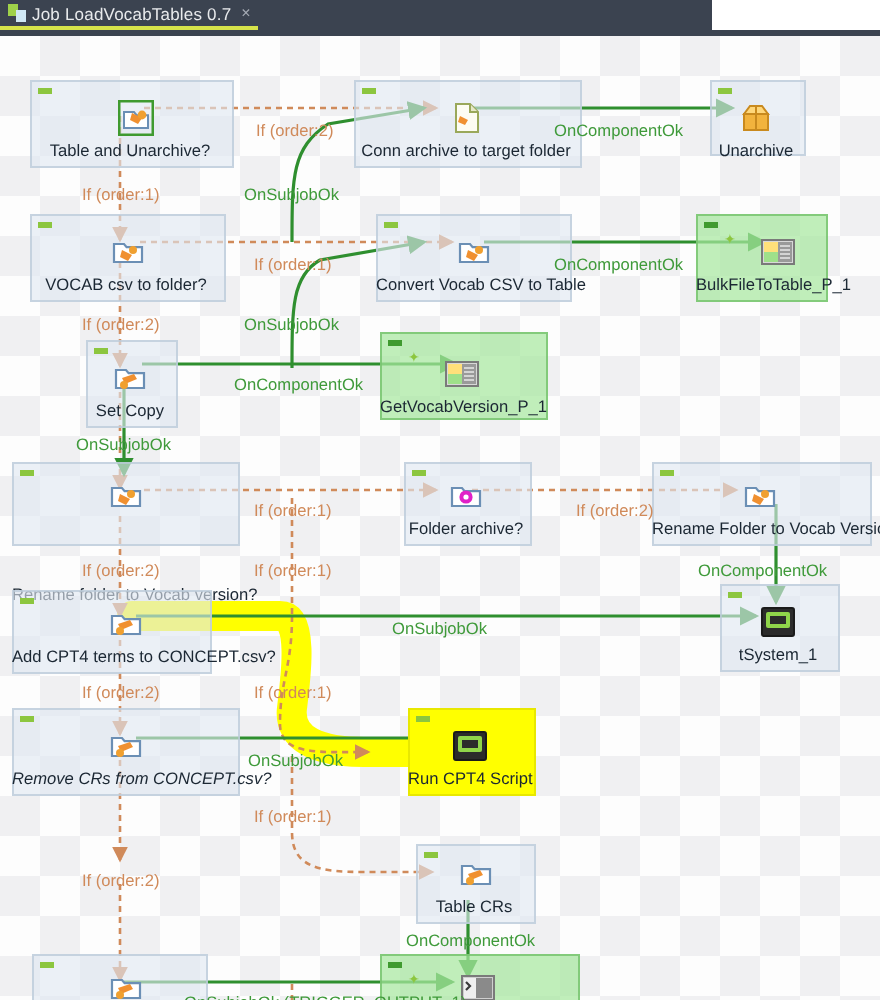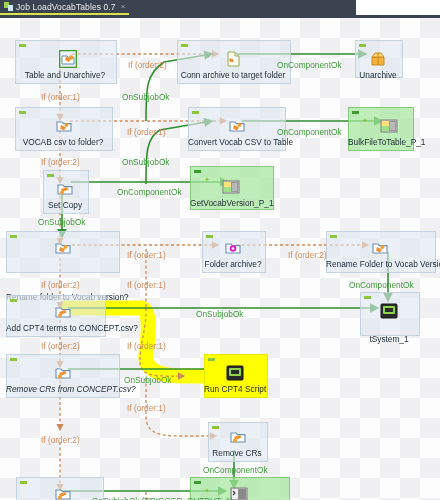--- a/index.html
+++ b/index.html
@@ -258,21 +258,21 @@
           <div class="lbl" style="top: 28px;"><span class="hl">Add CPT4 terms to CONCEPT.csv?</span></div>
         </div>
         <div class="node " style="left: 360px; top: 274px; width: 58px; height: 42px;">
           <div class="nodebox"></div>
           <div class="dash"></div>
           <div class="icon" style="left: 20px; top: 10px;"><svg viewBox="0 0 18 18" width="18" height="18">
               <rect x="1" y="2" width="16" height="14" rx="1" fill="#2b2b2b" stroke="#1a1a1a"></rect>
               <rect x="3" y="4" width="12" height="8" rx="1" fill="#8fd44a"></rect>
               <rect x="5" y="6" width="8" height="4" fill="#2b2b2b"></rect>
             </svg></div>
-          <div class="lbl" style="top: 42px;">tSystem_1</div>
+          <div class="lbl" style="top: 30px;">tSystem_1</div>
         </div>
         <div class="node " style="left: 6px; top: 336px; width: 112px; height: 42px;">
           <div class="nodebox"></div>
           <div class="dash"></div>
           <div class="icon" style="left: 48px; top: 10px;"><svg viewBox="0 0 18 18" width="18" height="18">
               <path d="M2 5h5l1.3 1.6H16V14H2z" fill="#fff" stroke="#6b8fb5" stroke-width="1.1"></path>
               <path d="M5 9l6 -2 1.5 2.5L6.5 12z" fill="#f09030"></path>
               <circle cx="6" cy="12.5" r="2" fill="#f0a030"></circle>
             </svg></div>
           <div class="lbl" style="top: 30px; font-style: italic;">Remove CRs from CONCEPT.csv?</div>
@@ -288,21 +288,21 @@
           <div class="lbl" style="top: 30px;"><span class="hl">Run CPT4 Script</span></div>
         </div>
         <div class="node " style="left: 208px; top: 404px; width: 58px; height: 38px;">
           <div class="nodebox"></div>
           <div class="dash"></div>
           <div class="icon" style="left: 21px; top: 6px;"><svg viewBox="0 0 18 18" width="18" height="18">
               <path d="M2 5h5l1.3 1.6H16V14H2z" fill="#fff" stroke="#6b8fb5" stroke-width="1.1"></path>
               <path d="M5 9l6 -2 1.5 2.5L6.5 12z" fill="#f09030"></path>
               <circle cx="6" cy="12.5" r="2" fill="#f0a030"></circle>
             </svg></div>
-          <div class="lbl" style="top: 26px;">Remove CRs</div>
+          <div class="lbl" style="top: 26px;">Table CRs</div>
         </div>
         <div class="node " style="left: 16px; top: 459px; width: 86px; height: 38px;">
           <div class="nodebox"></div>
           <div class="dash"></div>
           <div class="icon" style="left: 38px; top: 8px;"><svg viewBox="0 0 18 18" width="18" height="18">
               <path d="M2 5h5l1.3 1.6H16V14H2z" fill="#fff" stroke="#6b8fb5" stroke-width="1.1"></path>
               <path d="M5 9l6 -2 1.5 2.5L6.5 12z" fill="#f09030"></path>
               <circle cx="6" cy="12.5" r="2" fill="#f0a030"></circle>
             </svg></div>
         </div>

